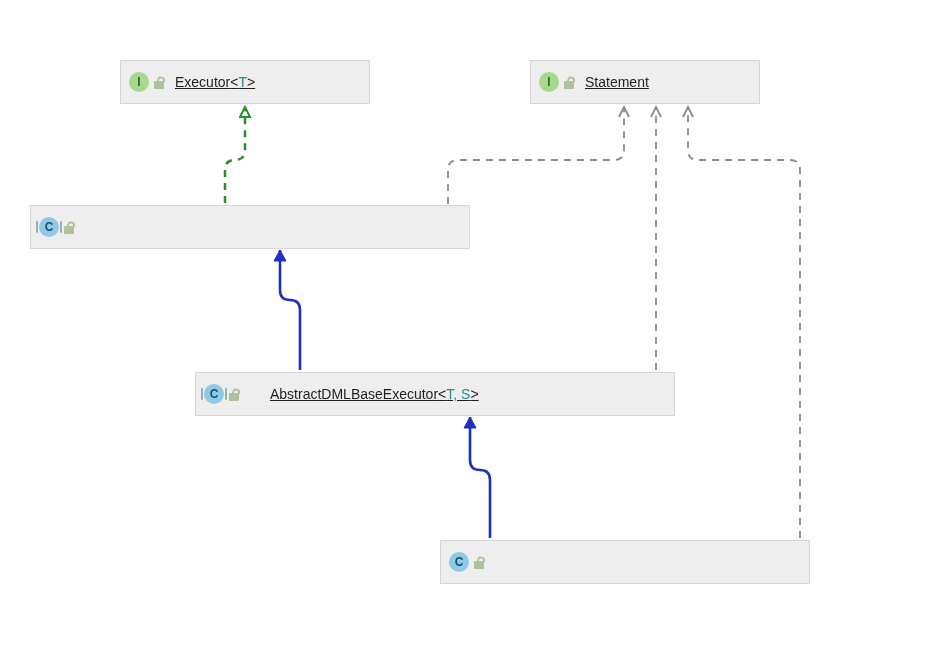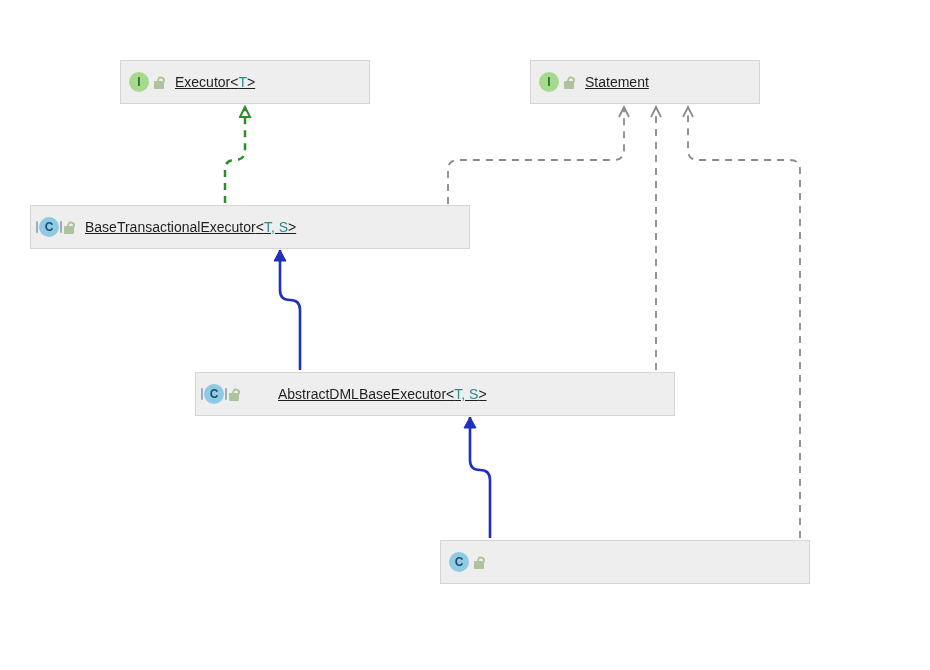--- a/index.html
+++ b/index.html
@@ -144,29 +144,26 @@
 
 <div class="node" style="left:530px; top:60px; width:230px;">
   <span class="badge interface">I</span>
   <span class="lock"></span>
   <span class="name">Statement</span>
 </div>
 
 <div class="node" style="left:30px; top:205px; width:440px;">
   <span class="badge abstract">C</span>
   <span class="lock"></span>
-  <span class="name">
-    <span>BaseTransactionalExecutor</span>&lt;<span class="tp">T, S</span>&gt;
-  </span>
 </div>
 
 <div class="node" style="left:195px; top:372px; width:480px;">
   <span class="badge abstract">C</span>
   <span class="lock"></span>
-  <span class="name" style="margin-left:28px;">
+  <span class="name" style="margin-left:20px;">
     <span>AbstractDMLBaseExecutor</span>&lt;<span class="tp">T, S</span>&gt;
   </span>
 </div>
 
 <div class="node" style="left:440px; top:540px; width:370px;">
   <span class="badge class">C</span>
   <span class="lock"></span>
 </div>
 
 </div>

